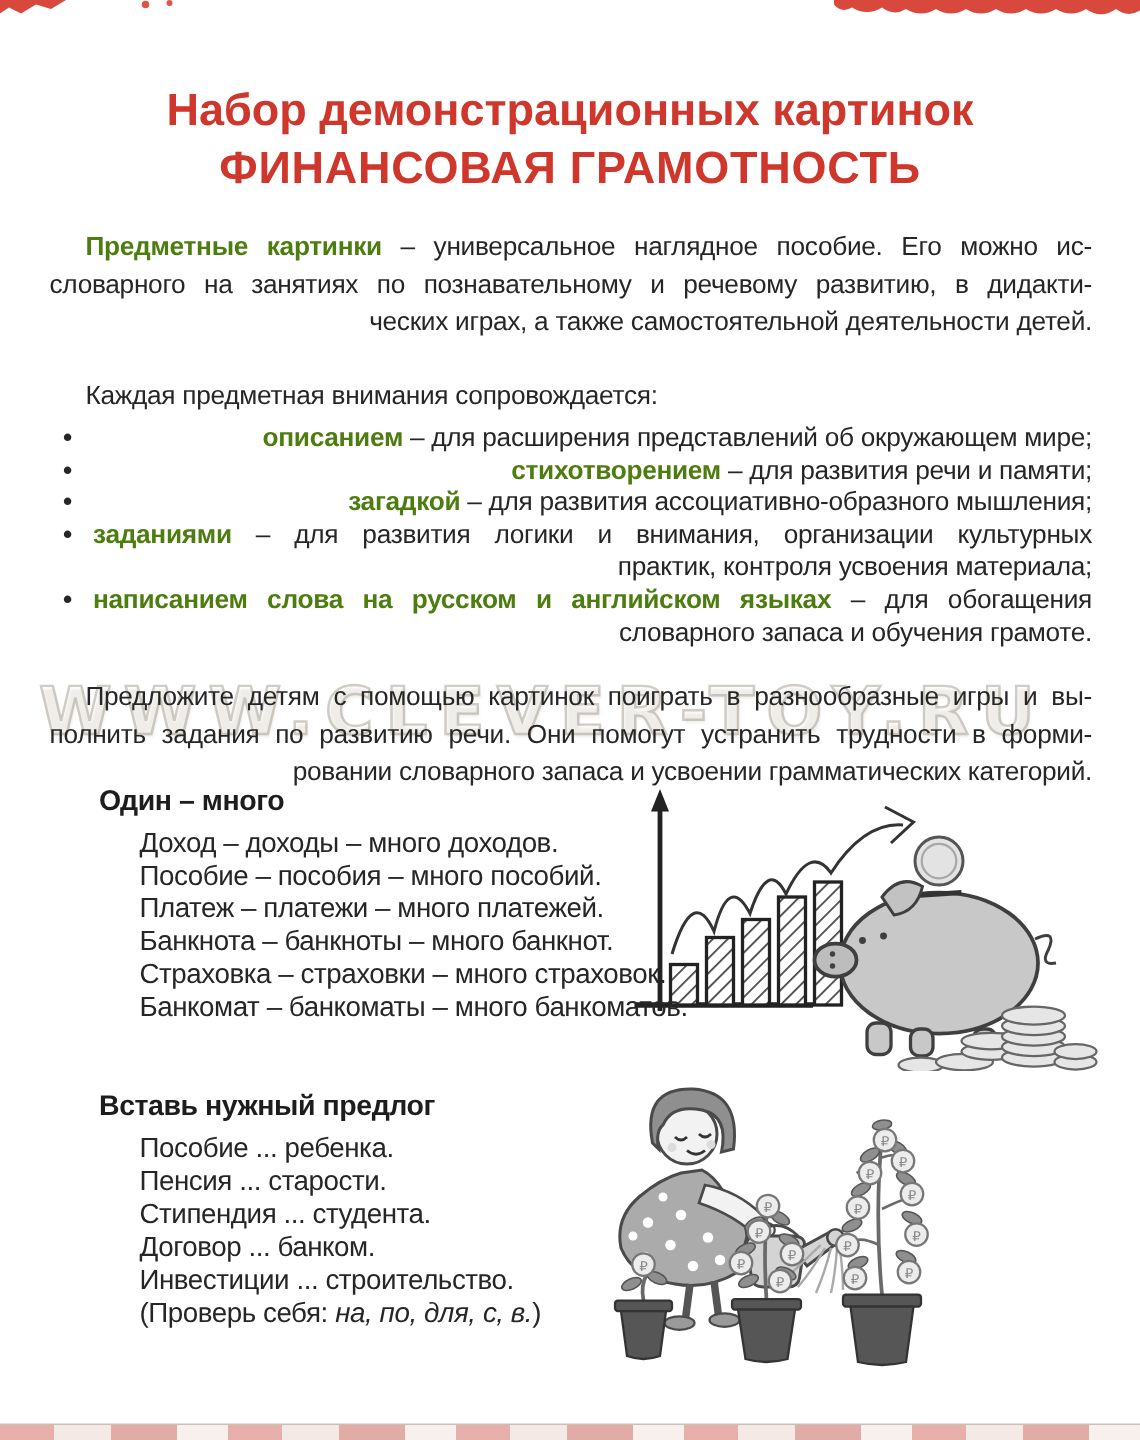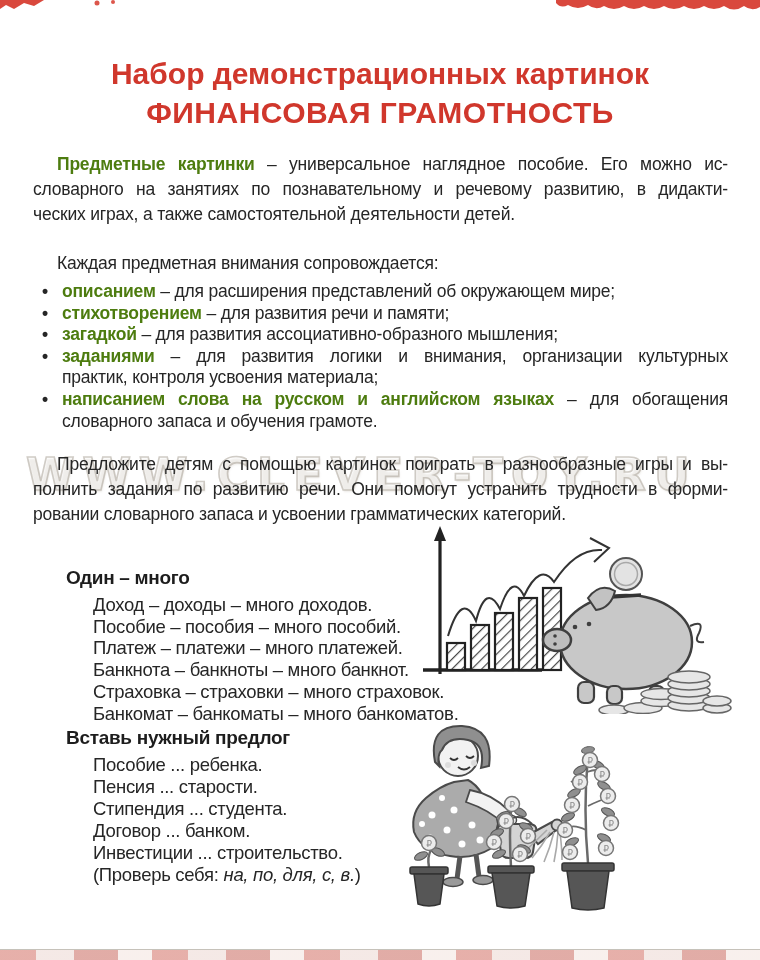--- a/index.html
+++ b/index.html
@@ -16,37 +16,37 @@
 
   .title{position:absolute;left:0;width:760px;text-align:center;font-weight:bold;color:var(--red);}
   .t1{top:57px;font-size:30px;}
   .t2{top:96px;font-size:30px;letter-spacing:.5px;}
 
   .para{position:absolute;left:33px;width:695px;font-size:17.5px;line-height:25px;letter-spacing:-0.2px;}
   .p1{top:152px;}
   .p2{top:251px;}
   .p3{top:452px;z-index:2;}
   .jline{text-align:justify;text-align-last:justify;}
-  .lline{text-align:left;}
+  .lline{text-align:right;}
   .ind{display:inline-block;width:24px;}
   b{font-weight:bold;color:#4d7c0f;}
 
   .bullets{position:absolute;left:42px;top:281px;width:686px;font-size:17.5px;
            line-height:21.6px;letter-spacing:-0.2px;}
   .bitem{display:flex;}
   .blt{width:20px;flex:none;font-weight:bold;}
   .btxt{flex:1;min-width:0;}
 
   .watermark{position:absolute;left:26px;top:449px;width:712px;height:58px;z-index:1;
       font-family:"DejaVu Sans",sans-serif;font-weight:bold;font-size:44px;letter-spacing:8px;
       white-space:nowrap;color:transparent;-webkit-text-stroke:1.6px rgba(170,163,152,.55);
       text-shadow:1px 2px 2px rgba(190,184,172,.25);}
 
   .section{position:absolute;letter-spacing:-0.3px;z-index:2;}
-  .s1{left:66px;top:567px;}
+  .s1{left:66px;top:524px;}
   .s2{left:66px;top:727px;}
   .shead{font-size:19px;font-weight:bold;margin-bottom:5px;color:#1d1d1d;}
   .sline{font-size:18.5px;line-height:21.7px;margin-left:27px;}
   .s2 .sline{line-height:22px;}
   .check i{font-style:italic;margin-left:5px;}
 
   .illus{position:absolute;}
   .illus1{left:418px;top:524px;}
   .illus2{left:402px;top:720px;}
 </style>

